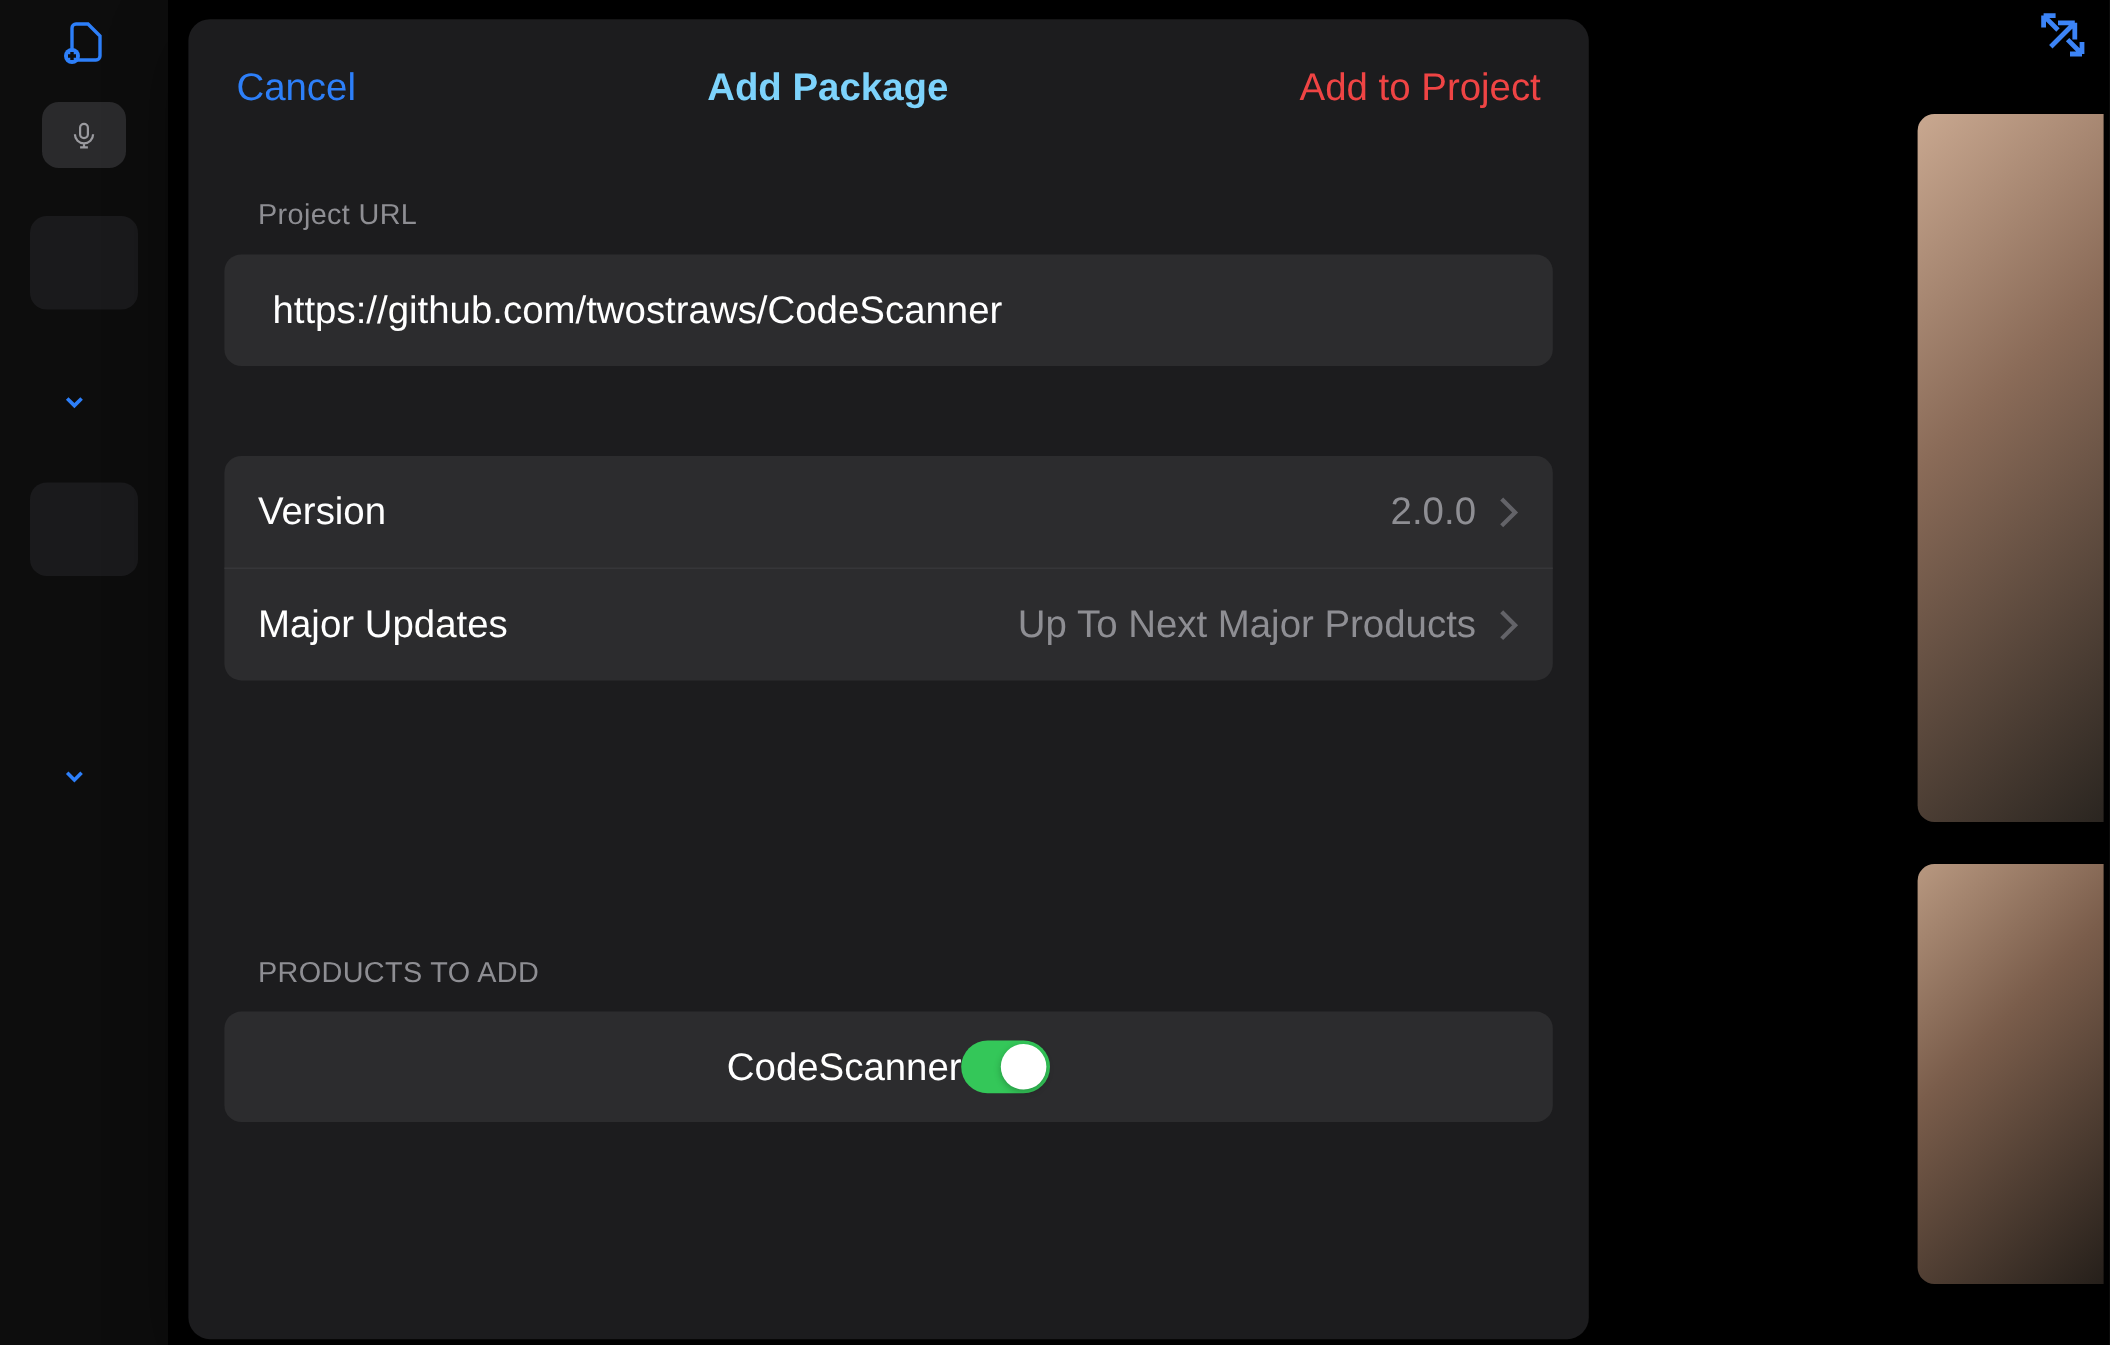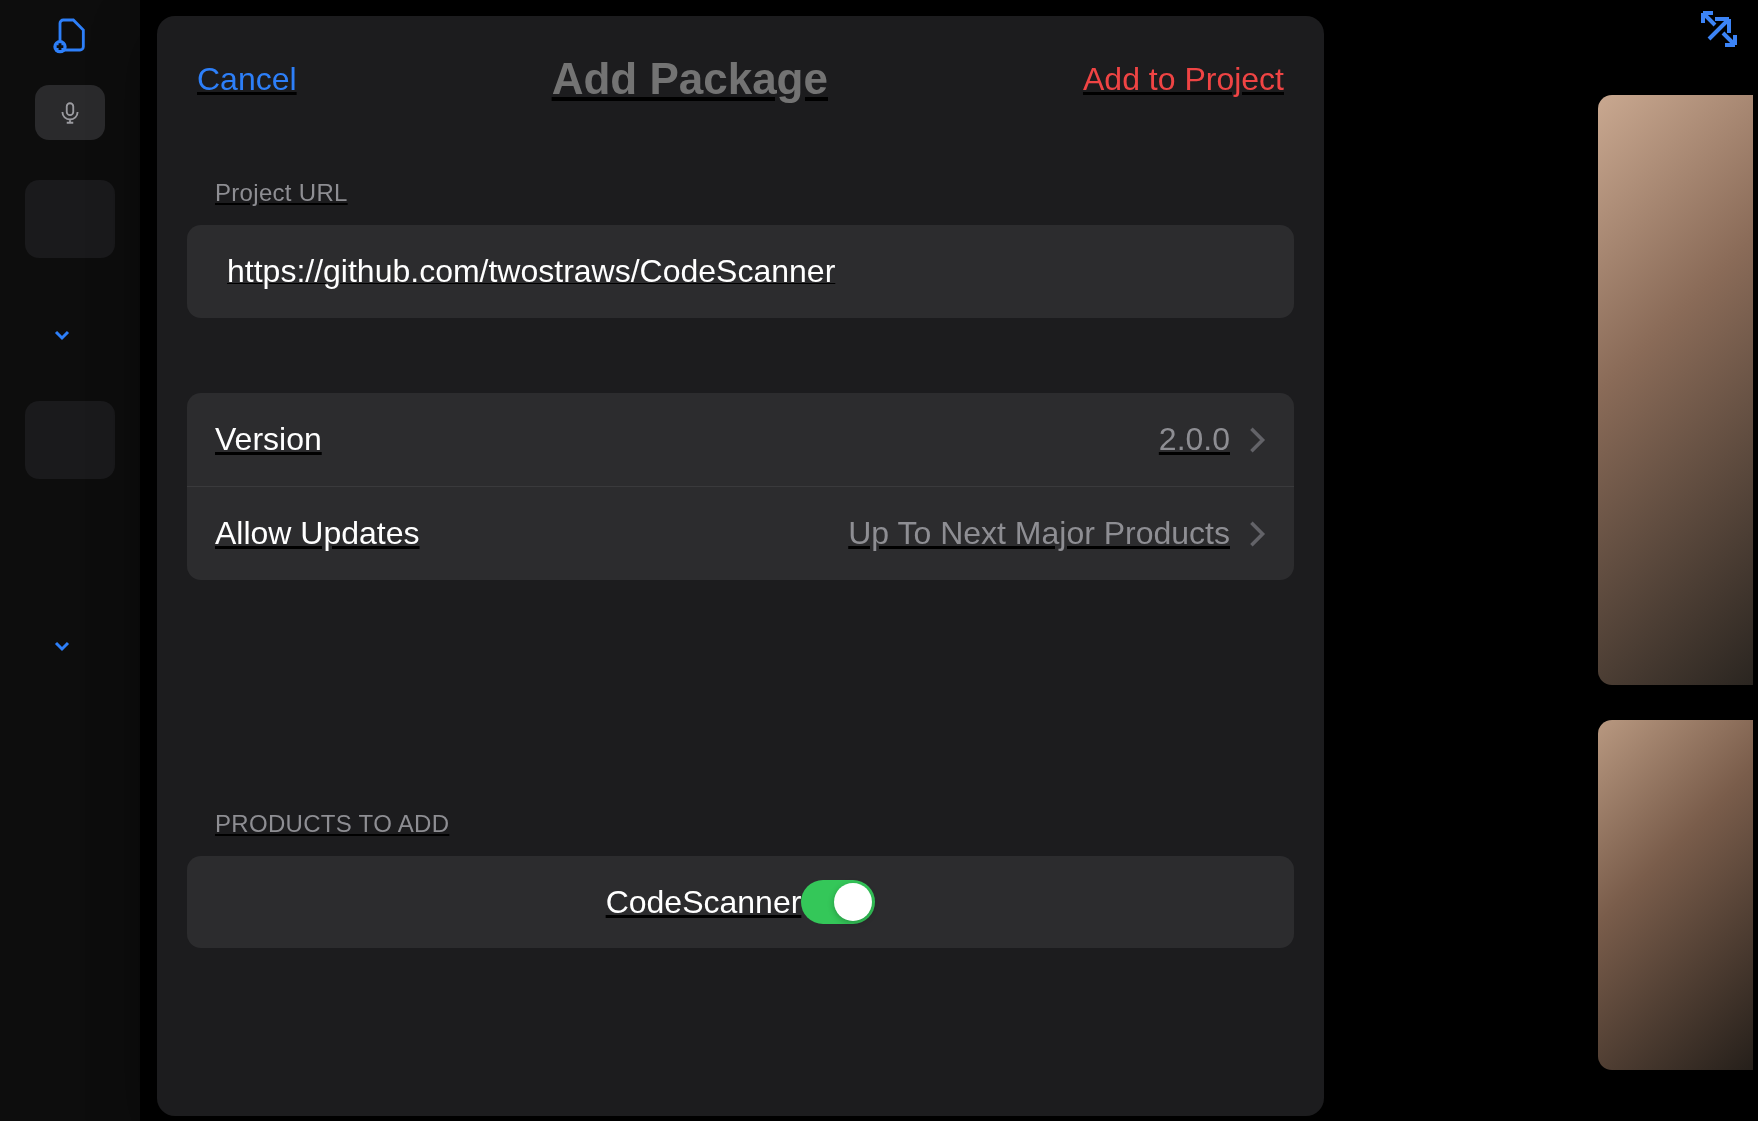--- a/index.html
+++ b/index.html
@@ -102,37 +102,36 @@
     .modal {
       position: absolute;
       left: 157px;
       top: 16px;
       width: 1167px;
       height: 1100px;
       background: #1c1c1e;
       border-radius: 18px;
       box-shadow: 0 20px 60px rgba(0,0,0,0.6);
       padding: 0;
-      text-decoration: underline;
     }
     .modal-header {
       display: flex;
       align-items: center;
       justify-content: space-between;
       padding: 38px 40px 0 40px;
     }
     .cancel-btn {
       color: #2d7ff9;
       font-size: 32px;
       font-weight: 400;
       cursor: pointer;
     }
     .modal-title {
-      color: #737373;
-      font-size: 44px;
+      color: #7dd3fc;
+      font-size: 32px;
       font-weight: 600;
     }
     .add-to-project-btn {
       color: #ef4444;
       font-size: 32px;
       font-weight: 400;
     }
     .section {
       padding: 0 30px;
     }
@@ -288,21 +287,21 @@
       <div class="settings-row">
         <span class="settings-row-label">Version</span>
         <span class="settings-row-value">
           <span>2.0.0</span>
           <svg class="chevron-icon" width="18" height="28" viewBox="0 0 12 20" fill="none" stroke="currentColor" stroke-width="2.5">
             <polyline points="2 2 10 10 2 18"></polyline>
           </svg>
         </span>
       </div>
       <div class="settings-row">
-        <span class="settings-row-label">Allow Updates</span>
+        <span class="settings-row-label">Major Updates</span>
         <span class="settings-row-value">
           <span>Up To Next Major Products</span>
           <svg class="chevron-icon" width="18" height="28" viewBox="0 0 12 20" fill="none" stroke="currentColor" stroke-width="2.5">
             <polyline points="2 2 10 10 2 18"></polyline>
           </svg>
         </span>
       </div>
     </div>
   </div>
 

